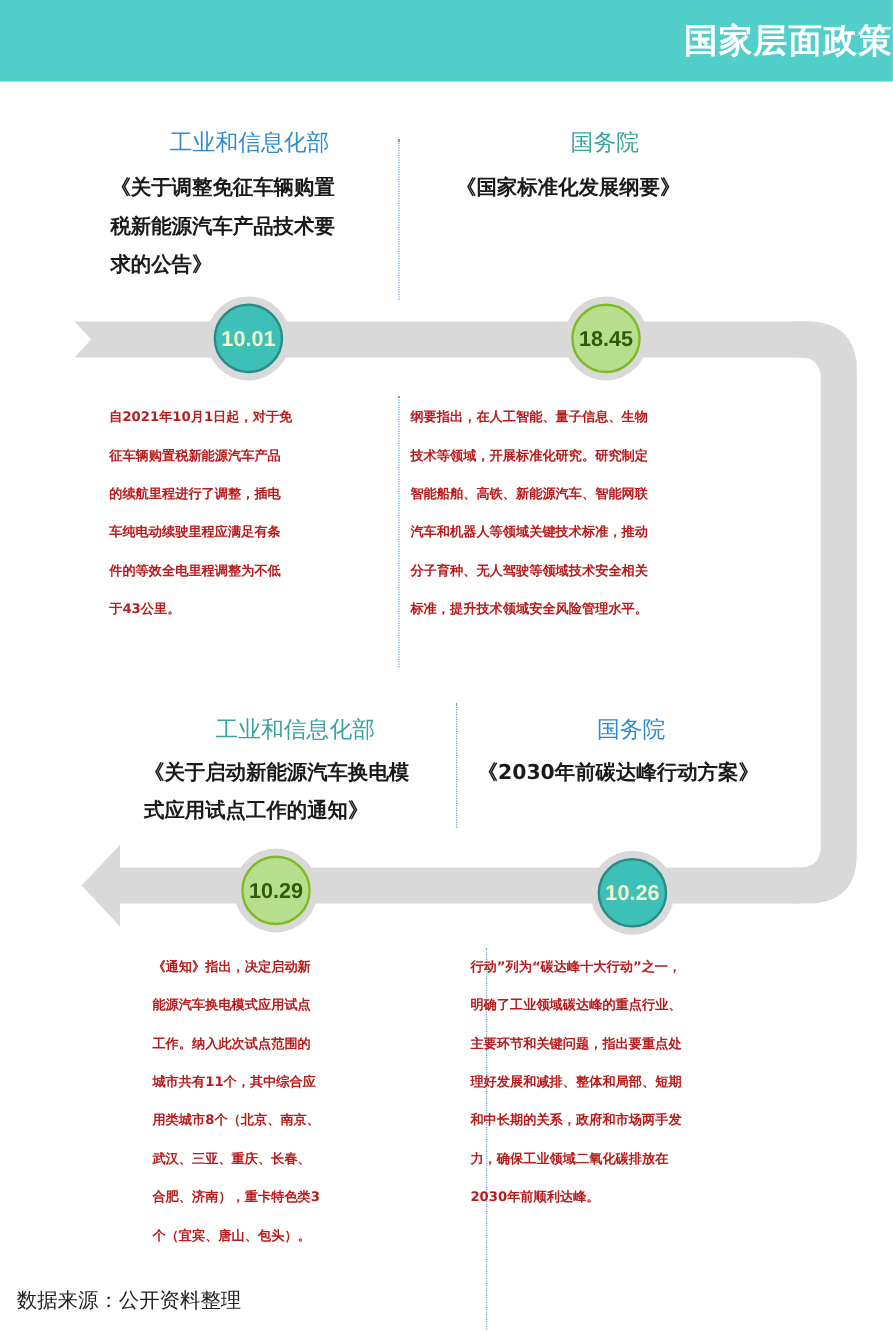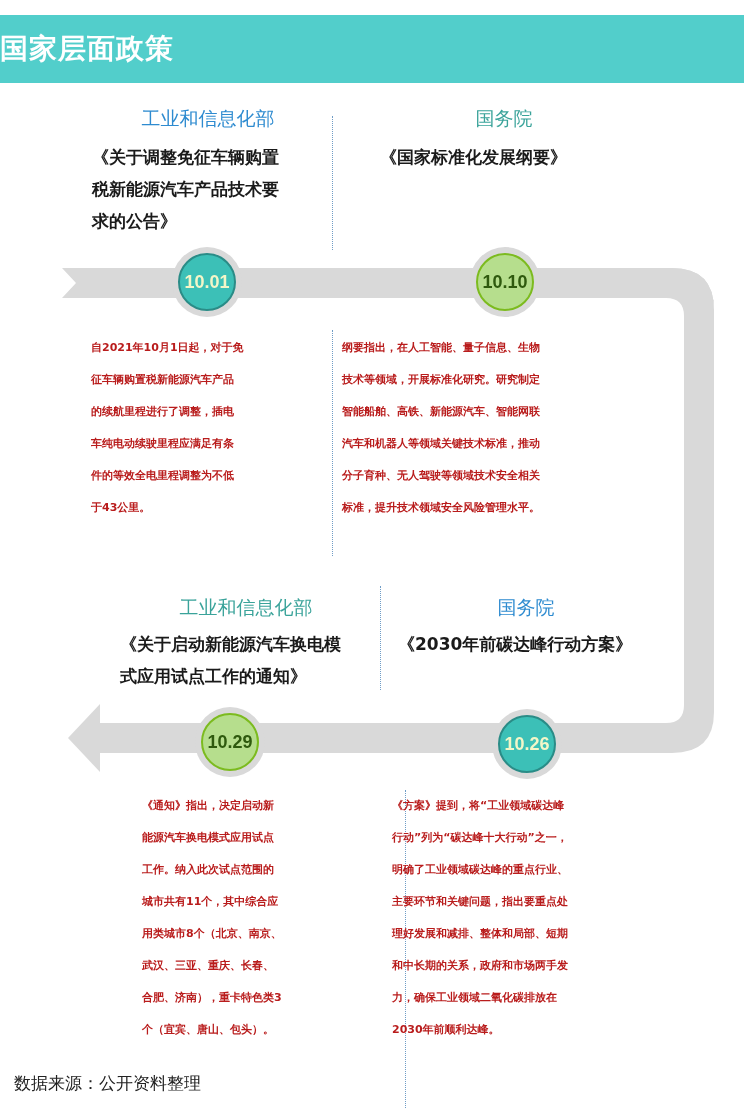--- a/index.html
+++ b/index.html
@@ -5,21 +5,21 @@
   html, body { margin:0; padding:0; }
   body {
     width:744px; height:1109px; position:relative; overflow:hidden;
     background:#ffffff;
     font-family:"DejaVu Sans", "Liberation Sans", sans-serif;
     color:#1a1a1a;
   }
   .header {
     position:absolute; left:0; top:0; width:744px; height:68px;
     background:#52CECB;
-    display:flex; align-items:center; justify-content:flex-start;margin-top:15px;
+    display:flex; align-items:center; justify-content:flex-end;
   }
   .header-title {
     color:#ffffff; font-size:28px; font-weight:bold; letter-spacing:1px;
   }
   svg.track { position:absolute; left:0; top:0; }
   .circle {
     position:absolute; width:70px; height:70px; border-radius:50%;
     background:#D9D9D9;
     display:flex; align-items:center; justify-content:center;
   }
@@ -91,63 +91,62 @@
     <div>于43公里。</div>
   </div>
 </div>
 
 <div>
   <div class="org teal" style="left:404px; top:106px; width:200px;">国务院</div>
   <div class="title" style="left:380px; top:141px; width:246px;">
     <div>《国家标准化发展纲要》</div>
   </div>
   <div class="circle green" style="left:470px; top:247px;">
-    <div class="circle-inner">10.10</div>
+    <div class="circle-inner">18.45</div>
   </div>
   <div class="body-text" style="left:342px; top:332px; width:340px;">
     <div>纲要指出，在人工智能、量子信息、生物</div>
     <div>技术等领域，开展标准化研究。研究制定</div>
     <div>智能船舶、高铁、新能源汽车、智能网联</div>
     <div>汽车和机器人等领域关键技术标准，推动</div>
     <div>分子育种、无人驾驶等领域技术安全相关</div>
     <div>标准，提升技术领域安全风险管理水平。</div>
   </div>
 </div>
 
 <div>
   <div class="org teal" style="left:138px; top:595px; width:216px;">工业和信息化部</div>
   <div class="title" style="left:120px; top:628px; width:256px;">
     <div>《关于启动新能源汽车换电模</div>
     <div>式应用试点工作的通知》</div>
   </div>
   <div class="circle green" style="left:195px; top:707px;">
     <div class="circle-inner">10.29</div>
   </div>
-  <div class="body-text" style="left:142px; top:790px; width:236px;">
+  <div class="body-text" style="left:127px; top:790px; width:236px;">
     <div>《通知》指出，决定启动新</div>
     <div>能源汽车换电模式应用试点</div>
     <div>工作。纳入此次试点范围的</div>
     <div>城市共有11个，其中综合应</div>
     <div>用类城市8个（北京、南京、</div>
     <div>武汉、三亚、重庆、长春、</div>
     <div>合肥、济南），重卡特色类3</div>
     <div>个（宜宾、唐山、包头）。</div>
   </div>
 </div>
 
 <div>
   <div class="org blue" style="left:426px; top:595px; width:200px;">国务院</div>
   <div class="title" style="left:398px; top:628px; width:246px;">
     <div>《2030年前碳达峰行动方案》</div>
   </div>
   <div class="circle teal" style="left:492px; top:709px;">
     <div class="circle-inner">10.26</div>
   </div>
   <div class="body-text" style="left:392px; top:790px; width:320px;">
-    <div>《方案》提到，将“工业领域碳达峰</div>
     <div>行动”列为“碳达峰十大行动”之一，</div>
     <div>明确了工业领域碳达峰的重点行业、</div>
     <div>主要环节和关键问题，指出要重点处</div>
     <div>理好发展和减排、整体和局部、短期</div>
     <div>和中长期的关系，政府和市场两手发</div>
     <div>力，确保工业领域二氧化碳排放在</div>
     <div>2030年前顺利达峰。</div>
   </div>
 </div>
 

